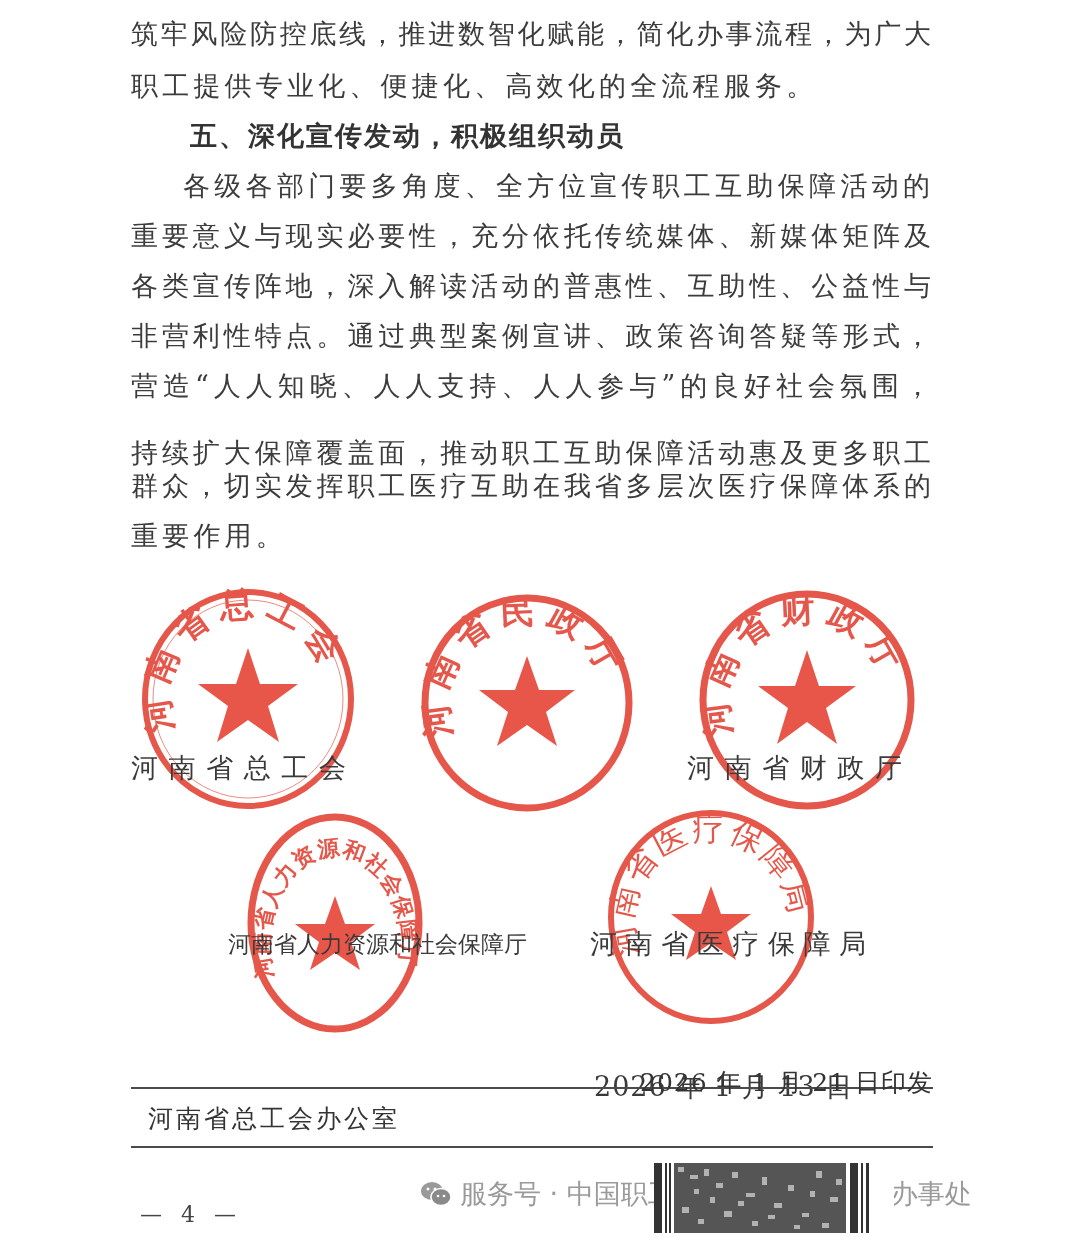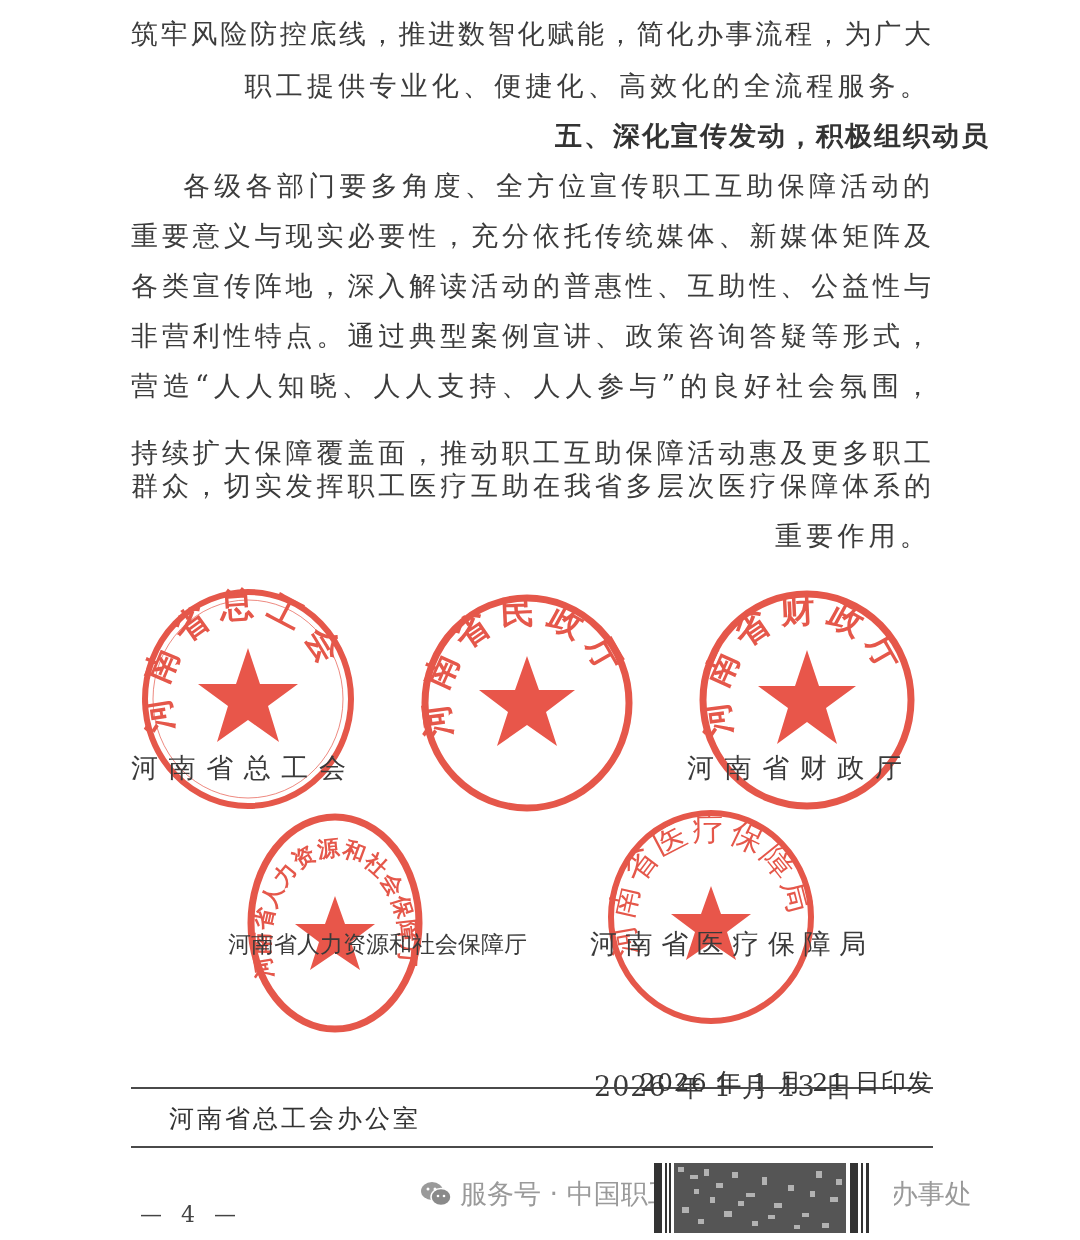--- a/index.html
+++ b/index.html
@@ -3,21 +3,21 @@
 <meta charset="utf-8">
 <style>
   html, body { margin: 0; padding: 0; }
   body {
     width: 1080px; height: 1240px; background: #ffffff; position: relative; overflow: hidden;
     font-family: "DejaVu Serif", "Liberation Serif", serif; color: #3a3a3a;
   }
   .page { position: absolute; left: 0; top: 0; width: 896px; height: 1240px; border-radius: 10px; }
   .line {
     position: absolute; left: 131px; width: 800px; font-size: 27px; line-height: 40px;
-    white-space: nowrap; letter-spacing: 4.2px; color: #3c3c3c; text-align: right;
+    white-space: nowrap; letter-spacing: 4.2px; color: #3c3c3c;
   }
   .line.justify { text-align: justify; text-align-last: justify; letter-spacing: 0; }
   .heading { font-family: "DejaVu Sans", "Liberation Sans", sans-serif; font-weight: bold; color: #333; letter-spacing: 2px; }
   .seal { position: absolute; }
   .seal svg { display: block; overflow: visible; }
   .sig {
     position: absolute; font-size: 27px; line-height: 36px; color: #3a3a3a; white-space: nowrap;
   }
   .rule { position: absolute; left: 131px; width: 802px; height: 2px; background: #4a4a4a; }
   .footer-text { position: absolute; font-size: 25px; line-height: 34px; color: #333; white-space: nowrap; letter-spacing: 3px; }
@@ -104,21 +104,21 @@
       <text font-size="32" fill="#e5574a" font-family="DejaVu Sans, sans-serif" letter-spacing="3"><textPath href="#arc5" startOffset="2%">河南省医疗保障局</textPath></text>
       <polygon points="105,78 115,106 145,106 121,124 130,152 105,135 80,152 89,124 65,106 95,106" fill="#e8564a"></polygon>
     </svg>
   </div>
 
   <div class="sig" style="left:228px; top:926px; font-size:23px; letter-spacing:0;">河南省人力资源和社会保障厅</div>
   <div class="sig" style="left:590px; top:926px; letter-spacing:0;">河 南 省 医 疗 保 障 局</div>
   <div class="sig" style="left:594px; top:1028px; letter-spacing:1px;margin-top:41px;">2026 年 1 月 13 日</div>
 
   <div class="rule" style="top:1087px;"></div>
-  <div class="footer-text" style="left:148px; top:1102px;margin-left:21px;">河南省总工会办公室</div>
+  <div class="footer-text" style="left:148px; top:1102px;">河南省总工会办公室</div>
   <div class="footer-text" style="left:640px; top:1066px; letter-spacing:1px;">2026 年 1 月 21 日印发</div>
   <div class="rule" style="top:1146px;"></div>
 
   <div class="page-num">— 4 —</div>
 
   <div class="watermark">
     <span style="display:inline-block;width:32px;height:28px;position:relative;">
       <svg width="32" height="28" viewBox="0 0 32 28">
         <ellipse cx="12" cy="11" rx="11" ry="9" fill="#9a9a9a"></ellipse>
         <ellipse cx="21" cy="17" rx="10" ry="8.5" fill="#8a8a8a" stroke="#fff" stroke-width="1.5"></ellipse>

